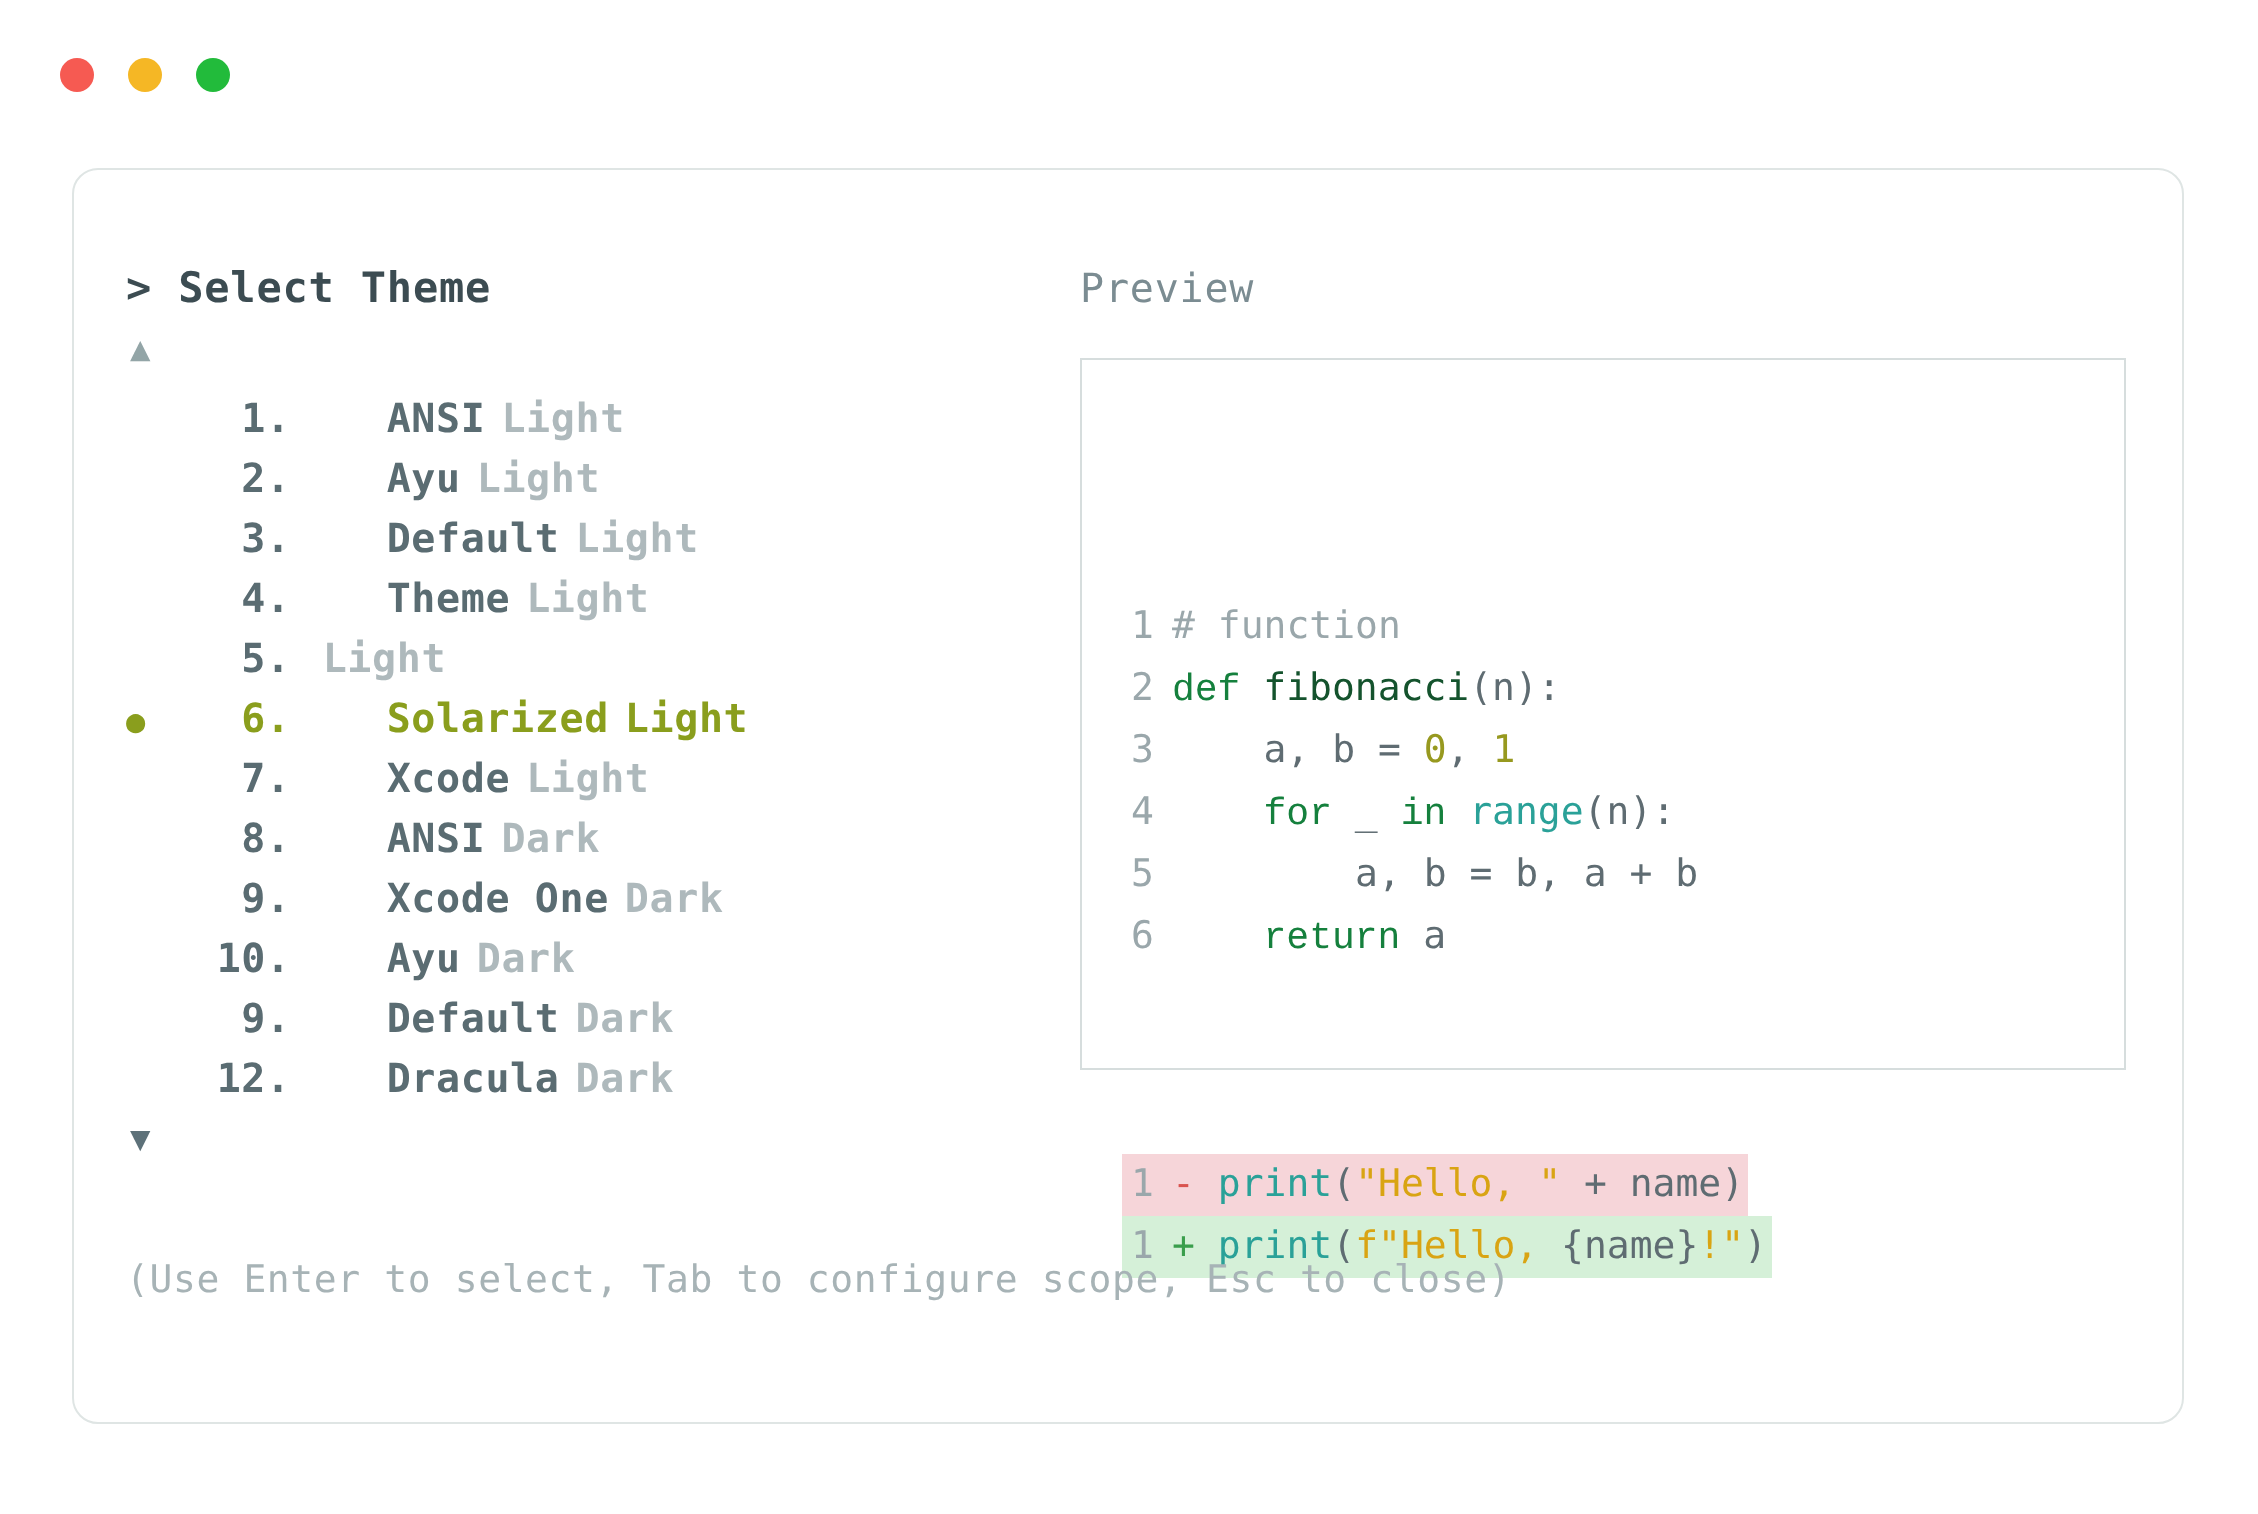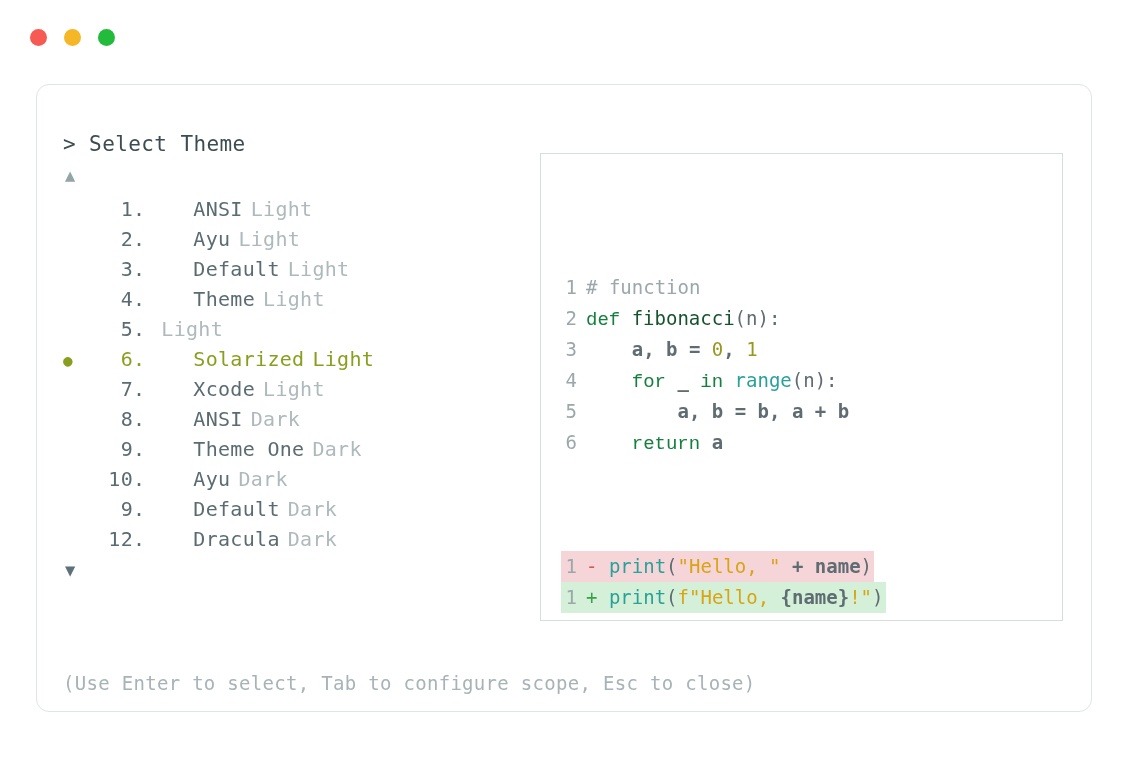--- a/index.html
+++ b/index.html
@@ -52,20 +52,21 @@
     width: 100%;
     height: 100%;
   }
 
   
   .left-pane {
     position: absolute;
     left: 26px;
     top: 46px;
     width: 470px;
+    font-weight: bold;
   }
 
   .prompt-line {
     font-size: 21px;
     line-height: 26px;
     color: #3C4C52;
     letter-spacing: 0.4px;
     white-space: pre;
   }
 
@@ -127,21 +128,21 @@
   }
   .preview-label {
     font-size: 20px;
     line-height: 26px;
     color: #7B8C92;
     letter-spacing: 0.4px;
   }
   .preview-box {
     margin-top: 22px;
     width: 523px;
-    height: 468px;
+    height: 356px;
     box-sizing: border-box;
     border: 1.5px solid #D6DDDD;
     background: #ffffff;
     position: relative;
   }
   .code-area {
     position: absolute;
     left: 20px;
     top: 56px;
     right: 0;
@@ -165,37 +166,36 @@
     padding-right: 2px;
   }
   .diff-row { display: block; height: 31px; }
 
   
   .t-comment { color: #9AA7AB; }
   .t-kw      { color: #15803d; font-family: Liberation Mono, monospace; }
   .t-fn      { color: #14532d; }
   .t-builtin { color: #2AA198; }
   .t-num     { color: #97991F; }
-  .t-plain   { color: #5F6C72; font-weight: bold; }
+  .t-plain   { color: #5F6C72; }
   .t-str     { color: #D9A413; }
   .t-punct   { color: #5F6C72; }
   .t-minus   { color: #D9534F; }
   .t-plus    { color: #3A9E4C; }
 
   
   .footer-help {
     position: absolute;
     left: 26px;
     top: 542px;
     font-size: 19px;
     line-height: 26px;
     color: #A7B3B6;
     letter-spacing: 0.3px;
     white-space: pre;
-    margin-top: 43px;
   }
 </style>
 </head>
 <body>
 
 <div class="window-chrome">
   <span class="dot dot-close"></span>
   <span class="dot dot-min"></span>
   <span class="dot dot-max"></span>
 </div>
@@ -210,30 +210,31 @@
 
       <ul class="theme-list" id="theme-list">
           <li class="theme-row"><span class="bullet">●</span><span class="row-num">1</span><span class="row-dot-sep">.</span><span class="row-name">ANSI</span><span class="row-variant">Light</span></li>
           <li class="theme-row"><span class="bullet">●</span><span class="row-num">2</span><span class="row-dot-sep">.</span><span class="row-name">Ayu</span><span class="row-variant">Light</span></li>
           <li class="theme-row"><span class="bullet">●</span><span class="row-num">3</span><span class="row-dot-sep">.</span><span class="row-name">Default</span><span class="row-variant">Light</span></li>
           <li class="theme-row"><span class="bullet">●</span><span class="row-num">4</span><span class="row-dot-sep">.</span><span class="row-name">Theme</span><span class="row-variant">Light</span></li>
           <li class="theme-row"><span class="bullet">●</span><span class="row-num">5</span><span class="row-dot-sep">.</span><span class="row-variant">Light</span></li>
           <li class="theme-row selected"><span class="bullet">●</span><span class="row-num">6</span><span class="row-dot-sep">.</span><span class="row-name">Solarized</span><span class="row-variant">Light</span></li>
           <li class="theme-row"><span class="bullet">●</span><span class="row-num">7</span><span class="row-dot-sep">.</span><span class="row-name">Xcode</span><span class="row-variant">Light</span></li>
           <li class="theme-row"><span class="bullet">●</span><span class="row-num">8</span><span class="row-dot-sep">.</span><span class="row-name">ANSI</span><span class="row-variant">Dark</span></li>
-          <li class="theme-row"><span class="bullet">●</span><span class="row-num">9</span><span class="row-dot-sep">.</span><span class="row-name">Theme One</span><span class="row-variant">Dark</span></li>
+          <li class="theme-row"><span class="bullet">●</span><span class="row-num">9</span><span class="row-dot-sep">.</span><span class="row-name">Xcode One</span><span class="row-variant">Dark</span></li>
           <li class="theme-row"><span class="bullet">●</span><span class="row-num">10</span><span class="row-dot-sep">.</span><span class="row-name">Ayu</span><span class="row-variant">Dark</span></li>
           <li class="theme-row"><span class="bullet">●</span><span class="row-num">9</span><span class="row-dot-sep">.</span><span class="row-name">Default</span><span class="row-variant">Dark</span></li>
           <li class="theme-row"><span class="bullet">●</span><span class="row-num">12</span><span class="row-dot-sep">.</span><span class="row-name">Dracula</span><span class="row-variant">Dark</span></li>
         </ul>
 
       <div class="scroll-arrow down">▼</div>
     </div>
 
     <div class="right-pane">
+      <div class="preview-label">Preview</div>
 
       <div class="preview-box">
         <div class="code-area">
           <div id="code-lines"><span class="code-line"><span class="ln">1</span><span class="t-comment"># function</span></span><span class="code-line"><span class="ln">2</span><span class="t-kw">def</span><span class="t-fn"> fibonacci</span><span class="t-punct">(n):</span></span><span class="code-line"><span class="ln">3</span><span class="t-plain">    a, b = </span><span class="t-num">0</span><span class="t-plain">, </span><span class="t-num">1</span></span><span class="code-line"><span class="ln">4</span><span class="t-plain">    </span><span class="t-kw">for</span><span class="t-plain"> _ </span><span class="t-kw">in</span><span class="t-plain"> </span><span class="t-builtin">range</span><span class="t-punct">(n):</span></span><span class="code-line"><span class="ln">5</span><span class="t-plain">        a, b = b, a + b</span></span><span class="code-line"><span class="ln">6</span><span class="t-plain">    </span><span class="t-kw">return</span><span class="t-plain"> a</span></span></div>
           <div class="diff-block" id="diff-lines"><span class="diff-row"><span class="code-line diff-del"><span class="ln">1</span><span class="t-minus">-</span><span class="t-plain"> </span><span class="t-builtin">print</span><span class="t-punct">(</span><span class="t-str">"Hello, "</span><span class="t-plain"> + name</span><span class="t-punct">)</span></span></span><span class="diff-row"><span class="code-line diff-add"><span class="ln">1</span><span class="t-plus">+</span><span class="t-plain"> </span><span class="t-builtin">print</span><span class="t-punct">(</span><span class="t-str">f"Hello, </span><span class="t-plain">{name}</span><span class="t-str">!"</span><span class="t-punct">)</span></span></span></div>
         </div>
       </div>
     </div>
 
     <div class="footer-help">(Use Enter to select, Tab to configure scope, Esc to close)</div>

